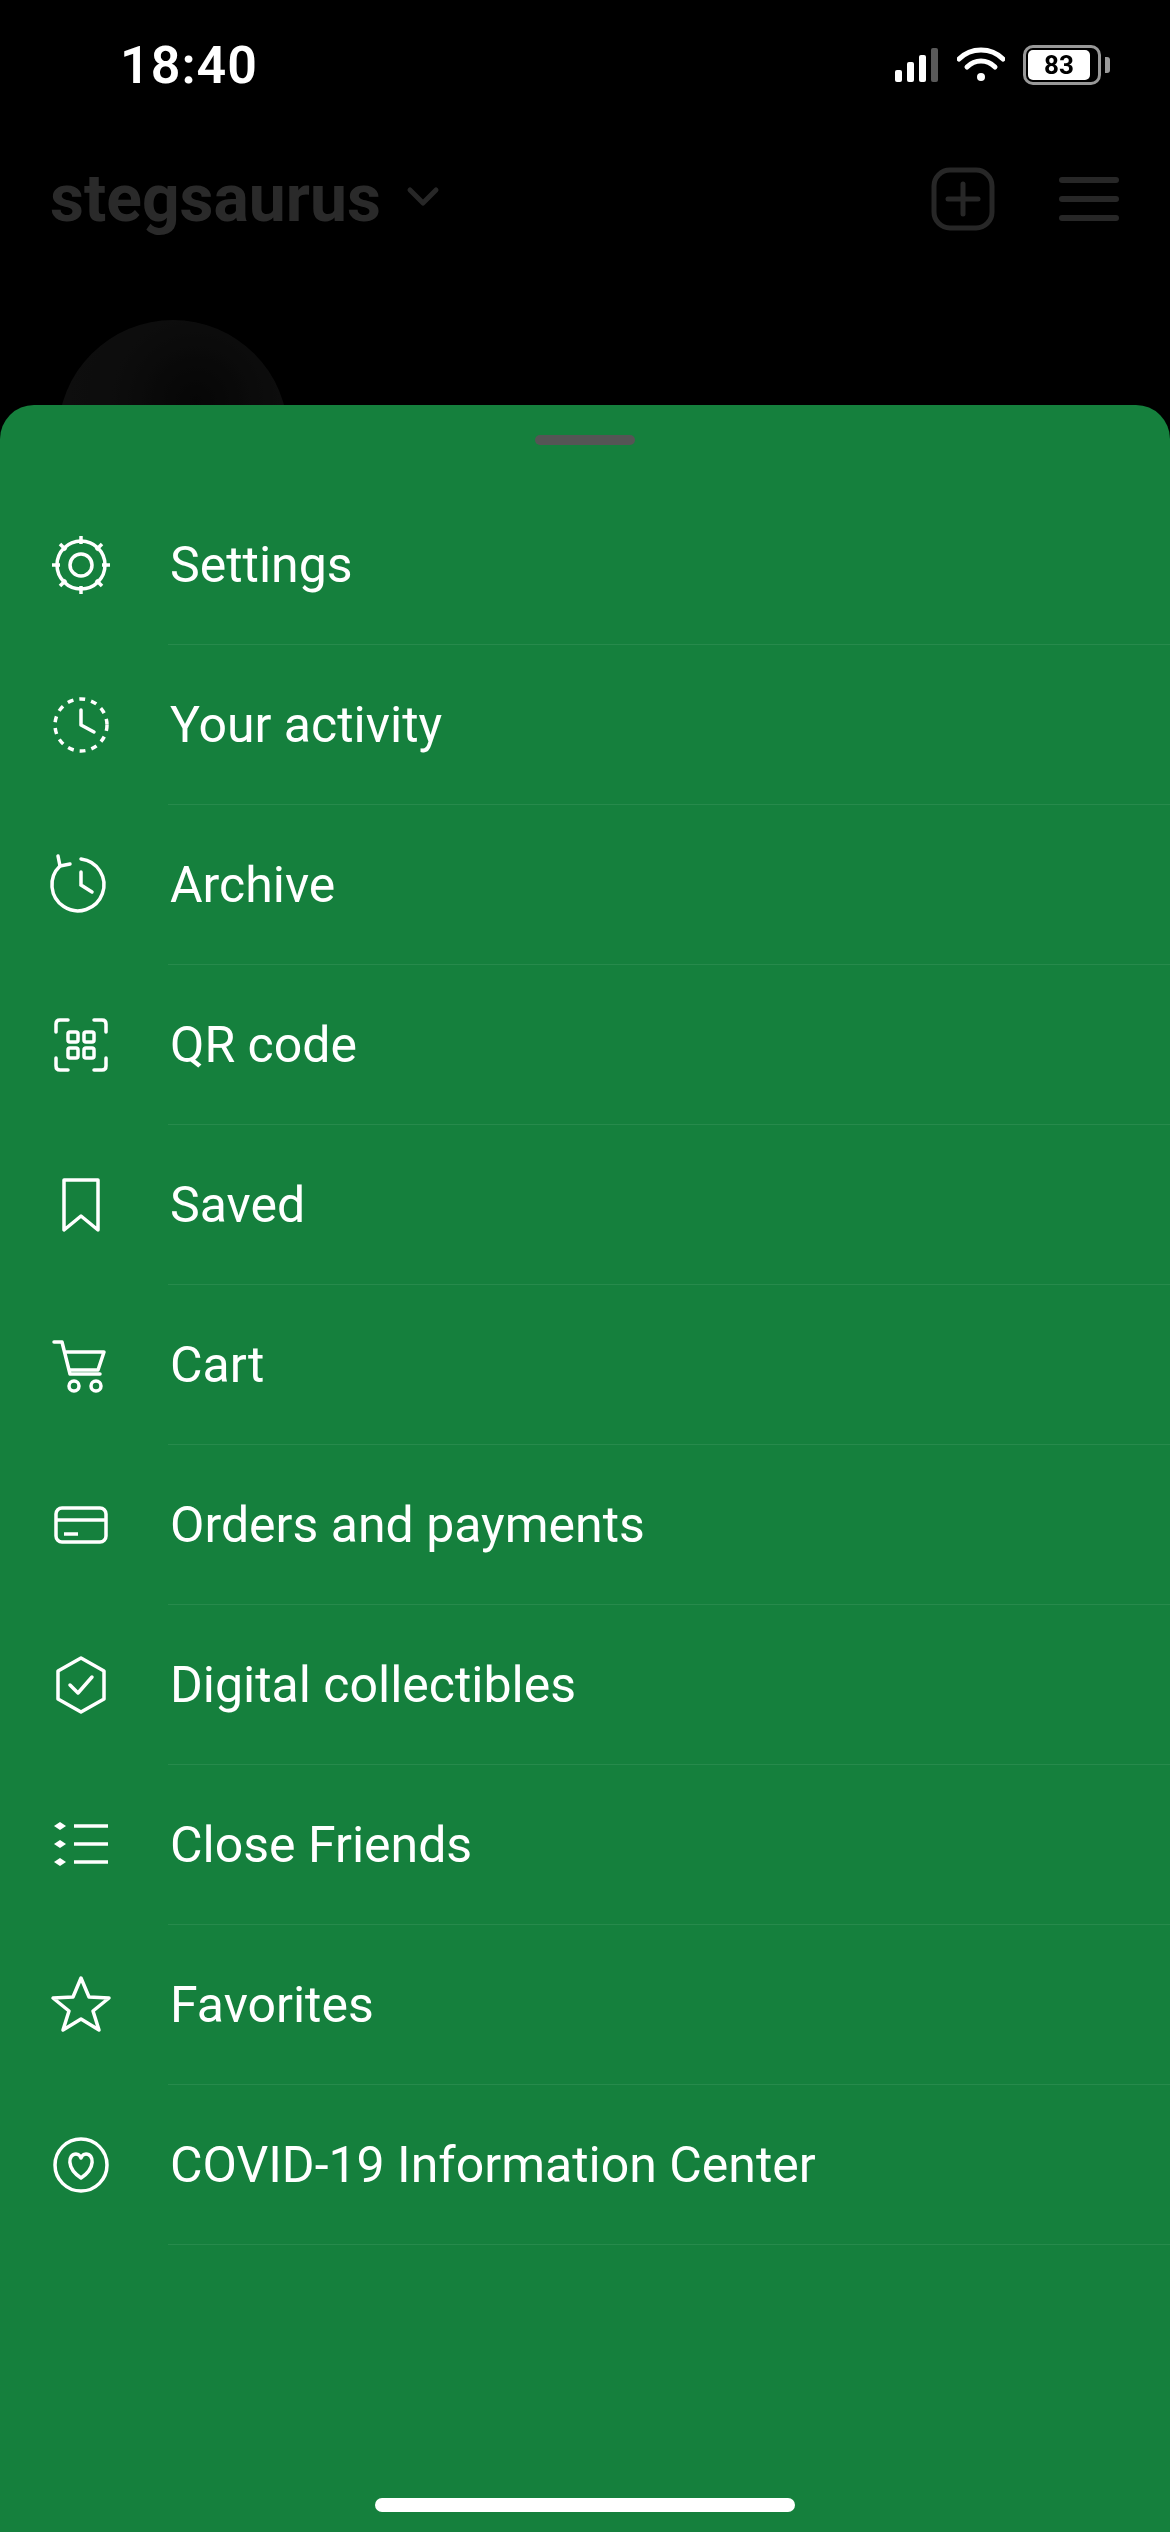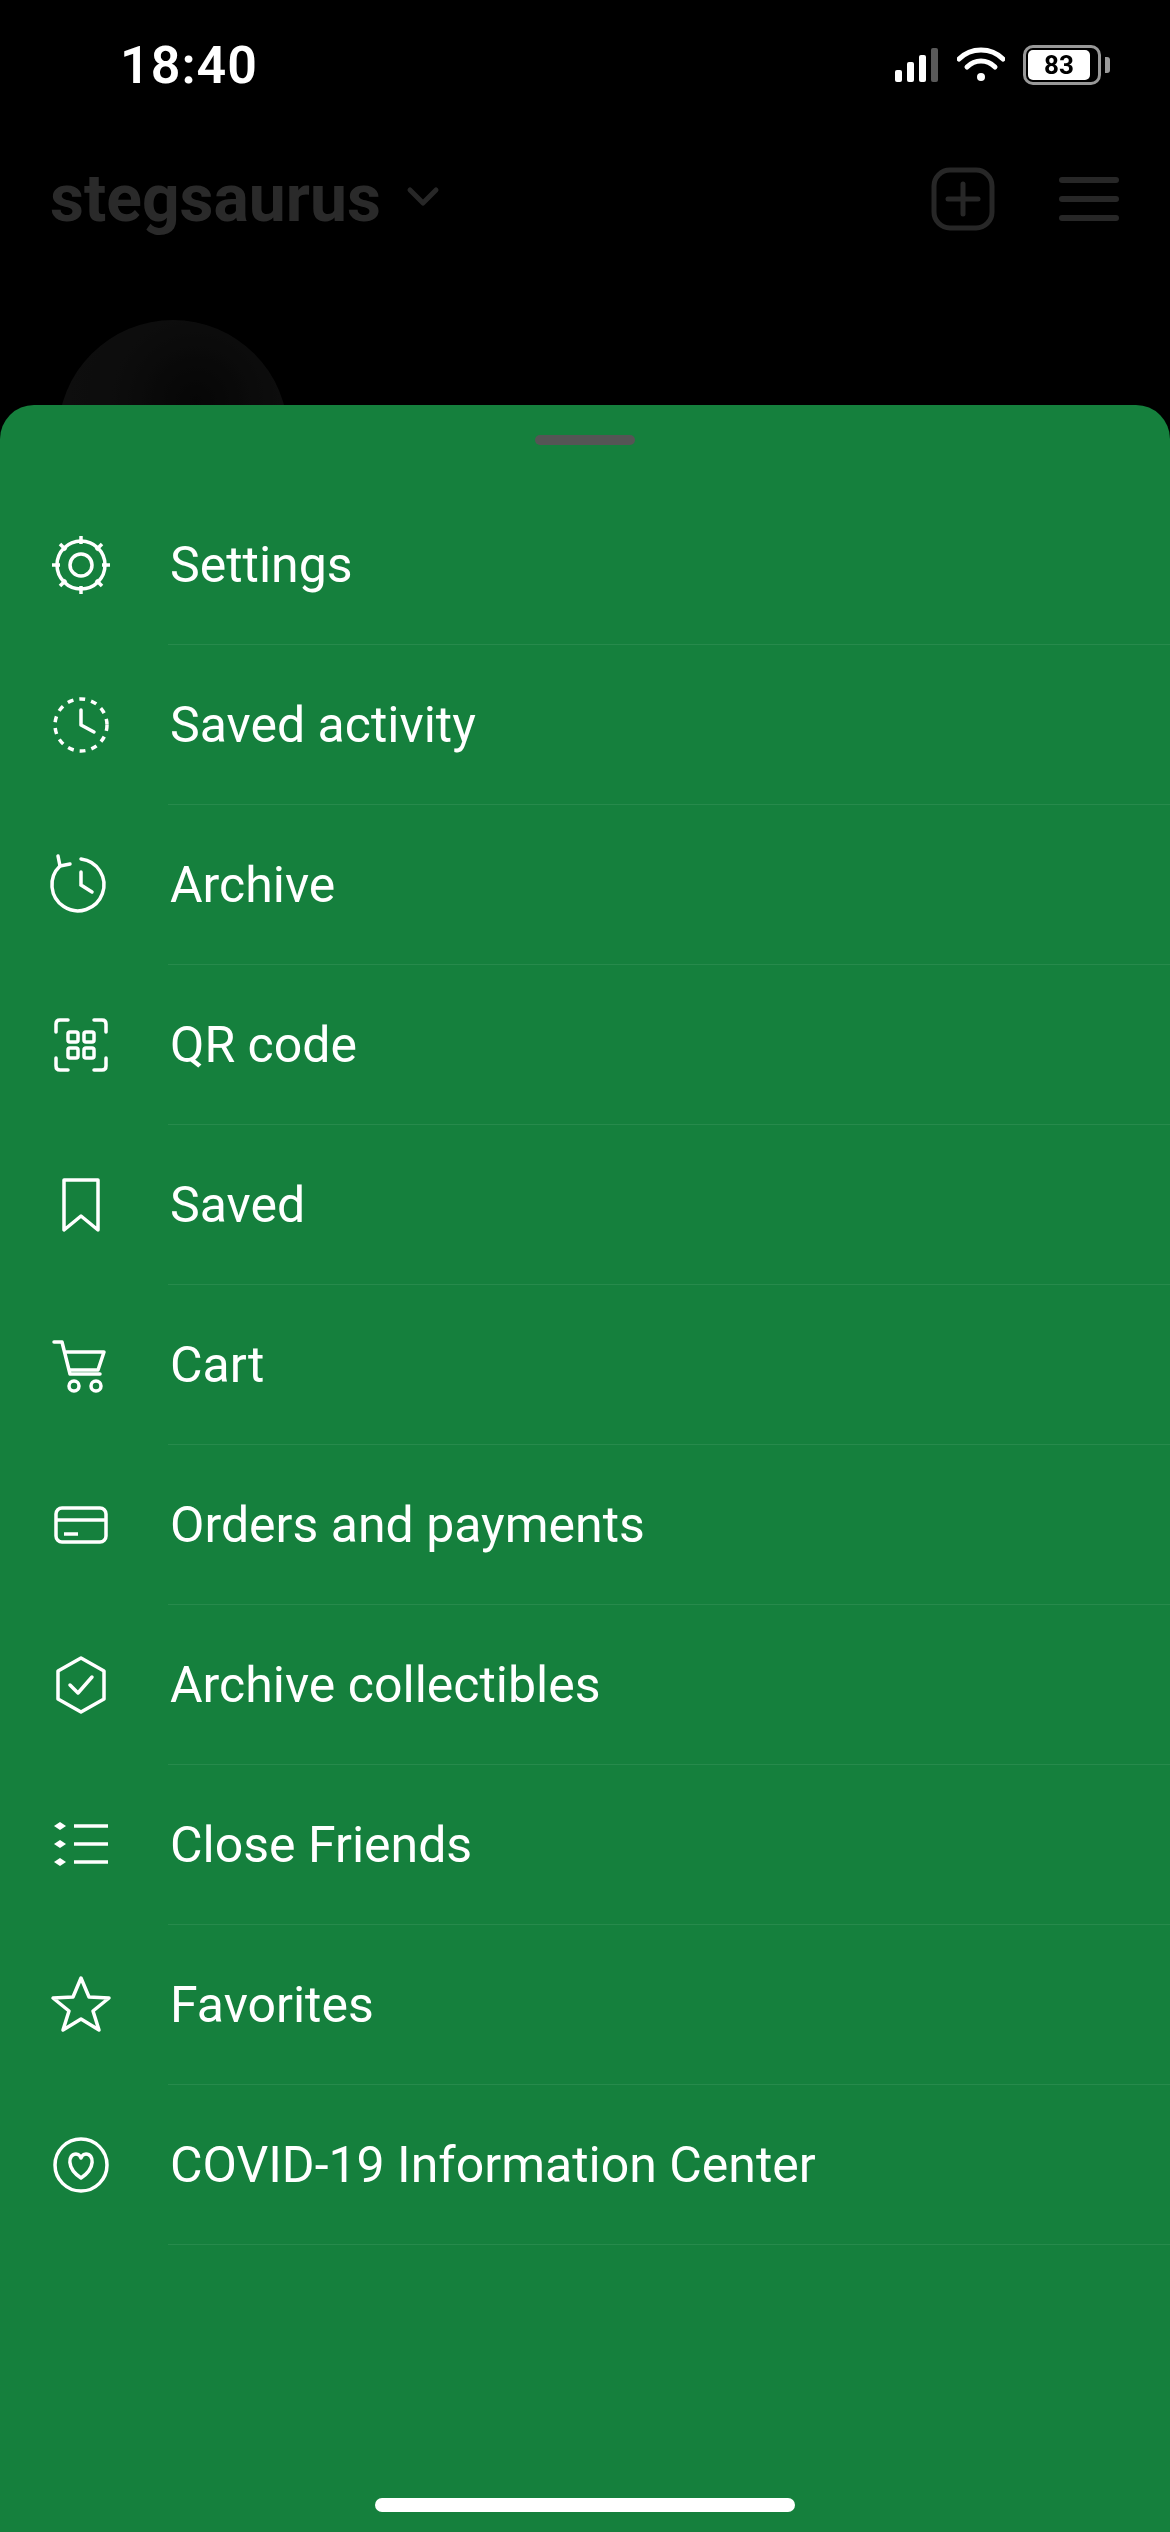--- a/index.html
+++ b/index.html
@@ -267,21 +267,21 @@
     <span class="menu-label">Settings</span>
   </div>
 
   <div class="menu-item">
     <span class="menu-icon">
       <svg viewBox="0 0 66 66" width="66" height="66">
         <circle cx="33" cy="33" r="26" stroke-dasharray="6 6"></circle>
         <polyline points="33,18 33,33 46,40" stroke-linecap="round" stroke-linejoin="round"></polyline>
       </svg>
     </span>
-    <span class="menu-label">Saved activity</span>
+    <span class="menu-label">Your activity</span>
   </div>
 
   <div class="menu-item">
     <span class="menu-icon">
       <svg viewBox="0 0 66 66" width="66" height="66">
         <path d="M12 14 A26 26 0 1 0 33 7" stroke-linecap="round"></path>
         <polyline points="10,4 12,14 22,12" stroke-linecap="round" stroke-linejoin="round"></polyline>
         <polyline points="33,20 33,33 44,40" stroke-linecap="round"></polyline>
       </svg>
     </span>
@@ -336,21 +336,21 @@
     <span class="menu-label">Orders and payments</span>
   </div>
 
   <div class="menu-item">
     <span class="menu-icon">
       <svg viewBox="0 0 66 66" width="66" height="66">
         <polygon points="33,6 56,19 56,47 33,60 10,47 10,19" stroke-linejoin="round"></polygon>
         <polyline points="22,33 30,41 44,25" stroke-linecap="round" stroke-linejoin="round"></polyline>
       </svg>
     </span>
-    <span class="menu-label">Archive collectibles</span>
+    <span class="menu-label">Digital collectibles</span>
   </div>
 
   <div class="menu-item">
     <span class="menu-icon">
       <svg viewBox="0 0 66 66" width="66" height="66">
         <polygon points="12,10 18,14 12,18 6,14" fill="#fff" stroke="none"></polygon>
         <polygon points="12,28 18,32 12,36 6,32" fill="#fff" stroke="none"></polygon>
         <polygon points="12,46 18,50 12,54 6,50" fill="#fff" stroke="none"></polygon>
         <line x1="26" y1="14" x2="60" y2="14"></line>
         <line x1="26" y1="32" x2="60" y2="32"></line>

